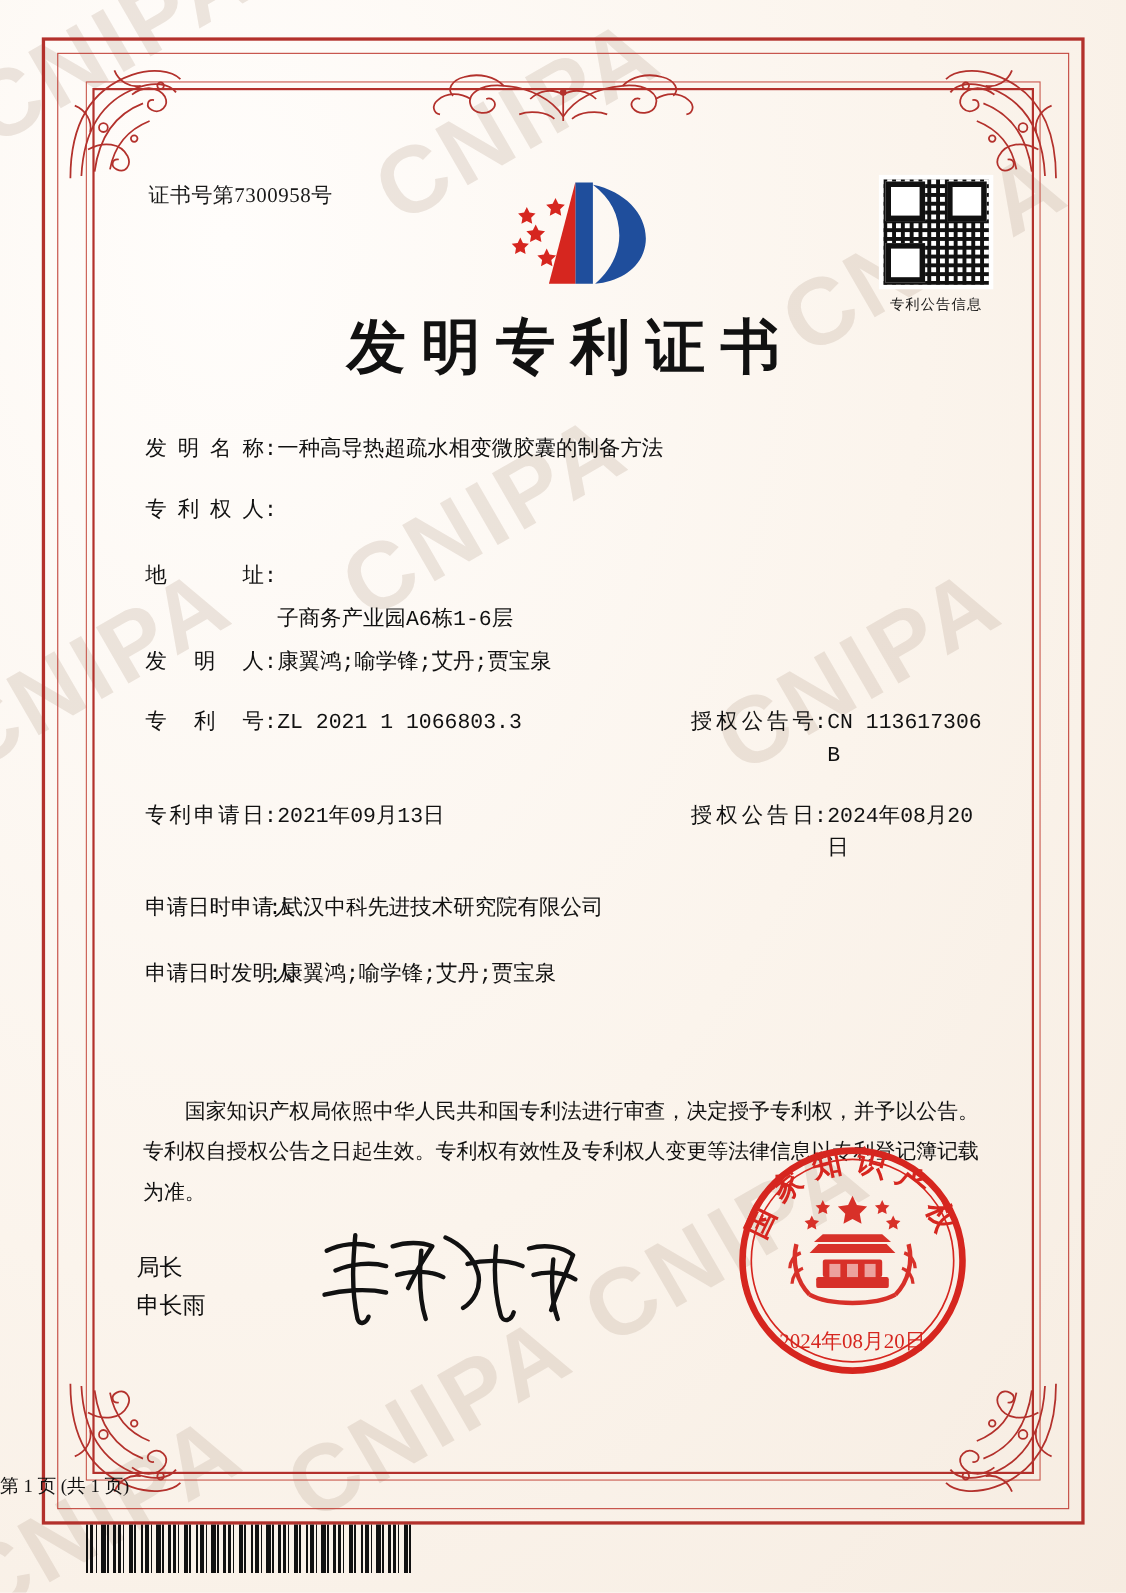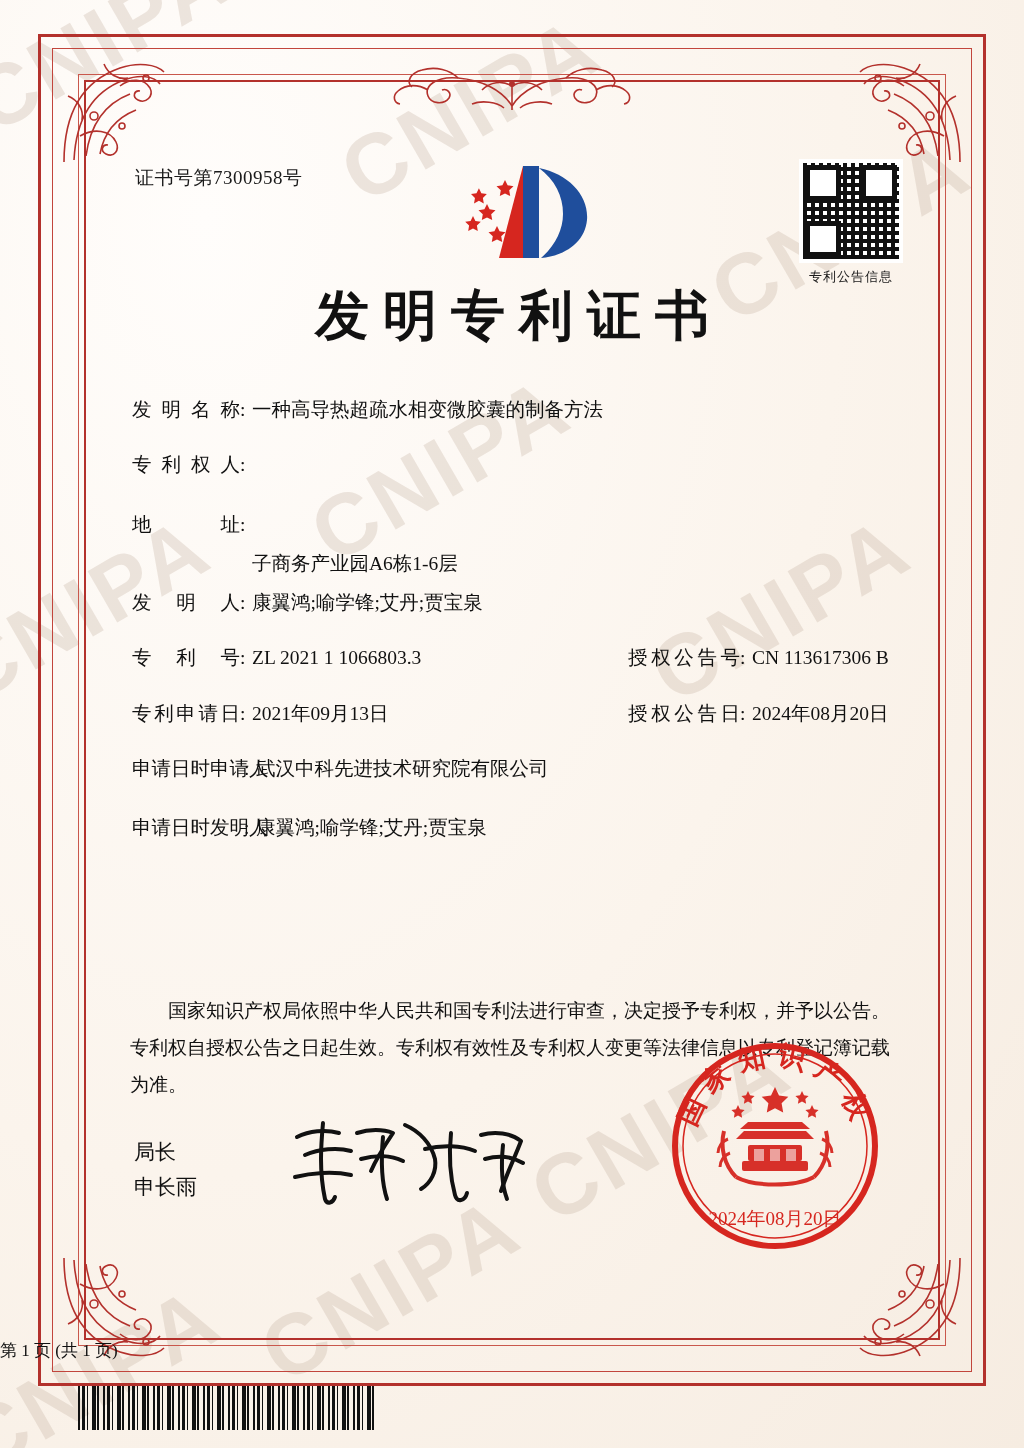--- a/index.html
+++ b/index.html
@@ -167,20 +167,21 @@
   }
 
   
   .fields {
     position: absolute;
     left: 22px;
     right: 10px;
     top: 265px;
     font-size: 19.5px;
     color: #111;
+    font-family: Liberation Mono, monospace;
   }
   .row {
     display: flex;
     align-items: flex-start;
     margin-bottom: 26px;
     line-height: 1.5;
   }
   .row.tight { margin-bottom: 10px; }
   .label {
     width: 108px;
@@ -212,21 +213,21 @@
     font-size: 19px;
     line-height: 1.95;
     color: #111;
   }
   .statement p { margin: 0; }
   .statement p.indent { text-indent: 38px; }
 
   
   .sig-block {
     position: absolute;
-    left: 24px;
+    left: 14px;
     top: 1005px;
     font-size: 21px;
     line-height: 1.65;
     color: #111;
   }
   .sig-script {
     position: absolute;
     left: 175px;
     top: 985px;
     width: 250px;

